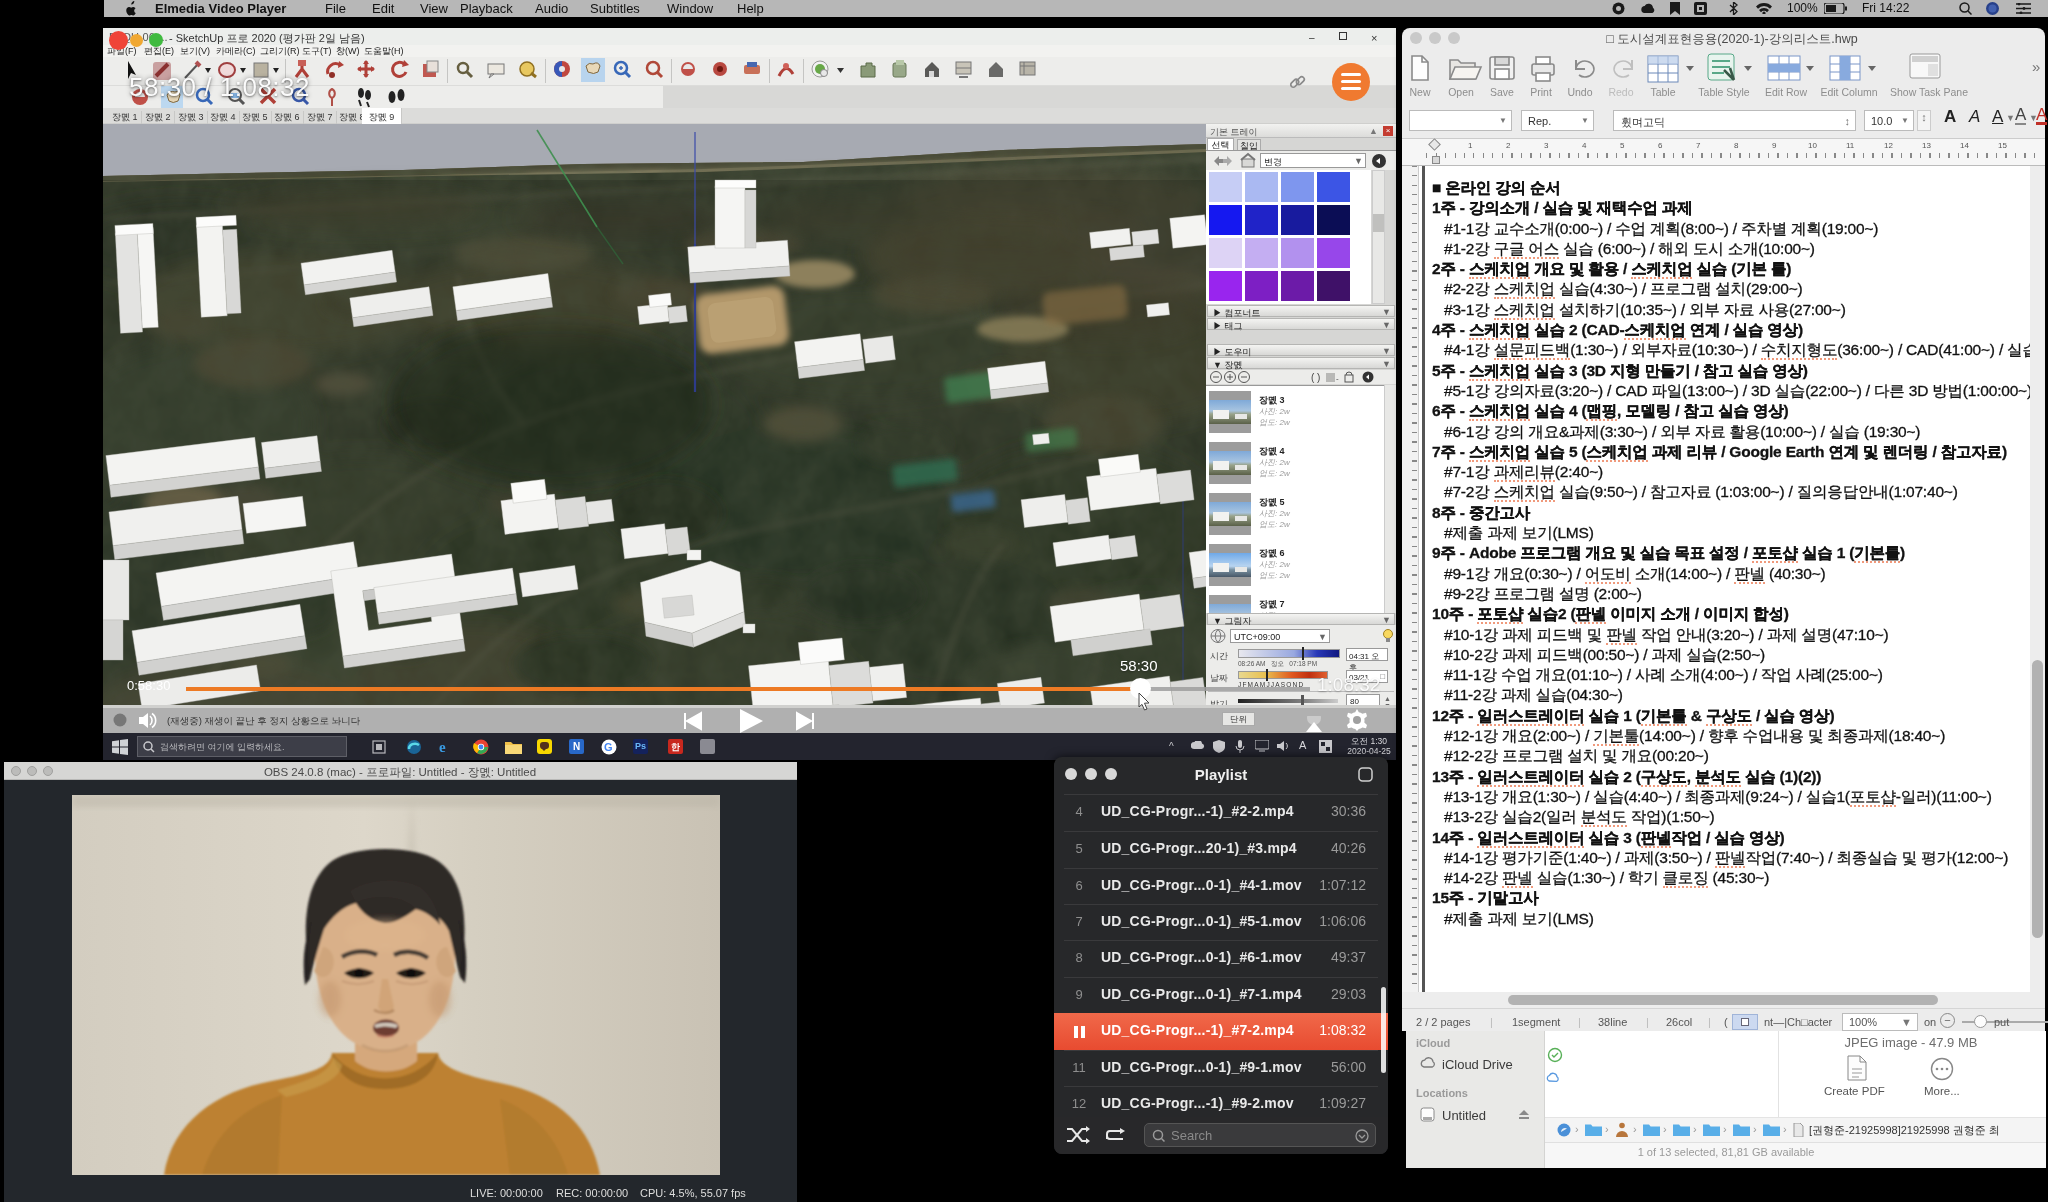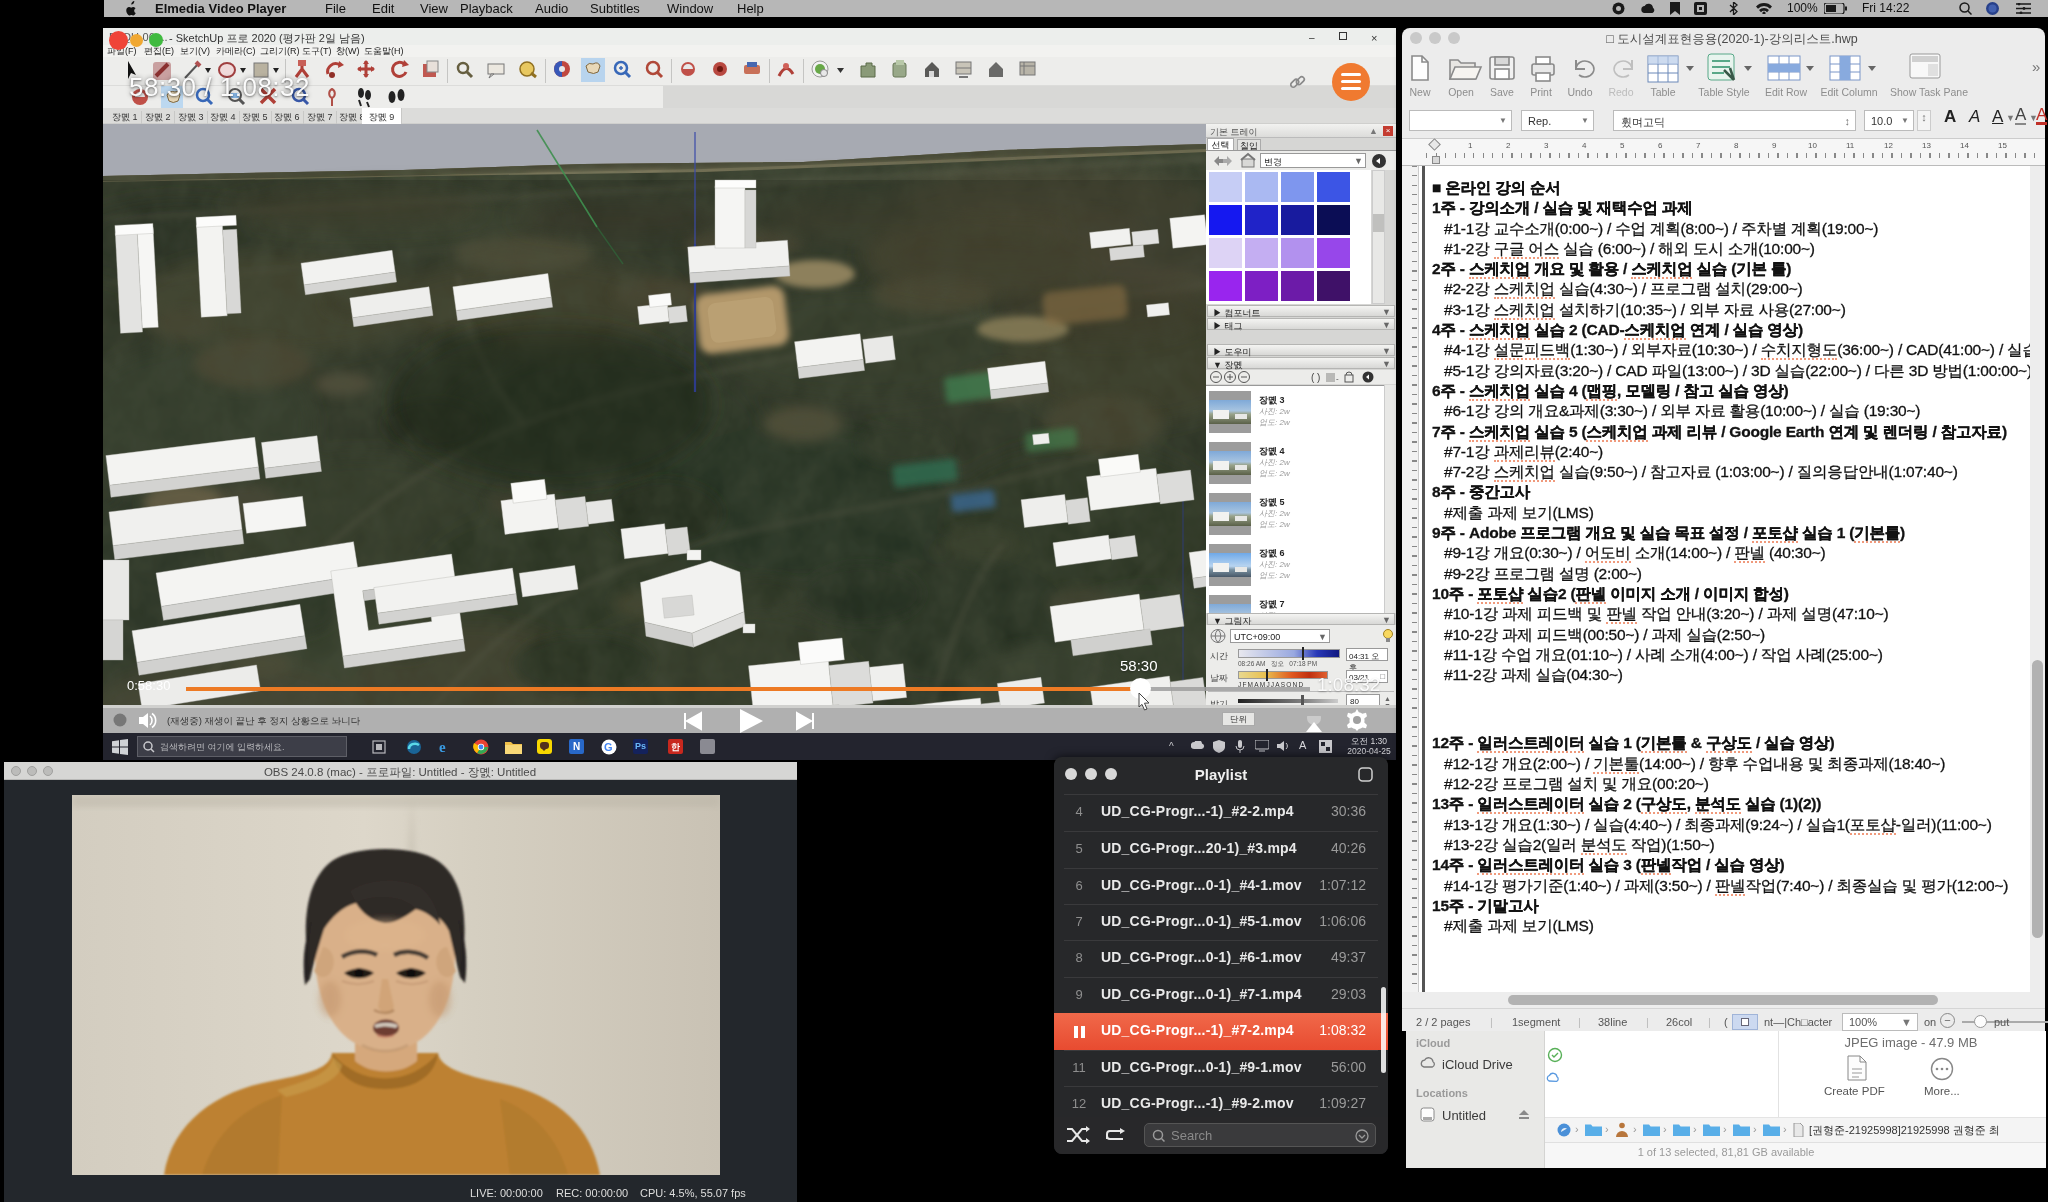--- a/index.html
+++ b/index.html
@@ -1066,44 +1066,46 @@
     <div class="abs" id="doc" style="left:13px;top:12px;width:595px;font-size:15.5px;color:#121212;line-height:20.3px;white-space:nowrap;letter-spacing:-0.2px;-webkit-text-stroke:0.3px #121212">
           <div style="font-weight:700;">■ 온라인 강의 순서</div>
           <div style="font-weight:700;">1주 - 강의소개 / 실습 및 재택수업 과제</div>
           <div style="padding-left:12px;">#1-1강 교수소개(0:00~) / 수업 계획(8:00~) / 주차별 계획(19:00~)</div>
           <div style="padding-left:12px;">#1-2강 <span class="sp">구글 어스</span> 실습 (6:00~) / 해외 도시 소개(10:00~)</div>
           <div style="font-weight:700;">2주 - <span class="sp">스케치업</span> 개요 및 활용 / <span class="sp">스케치업</span> 실습 (기본 툴)</div>
           <div style="padding-left:12px;">#2-2강 <span class="sp">스케치업</span> 실습(4:30~) / 프로그램 설치(29:00~)</div>
           <div style="padding-left:12px;">#3-1강 <span class="sp">스케치업</span> 설치하기(10:35~) / 외부 자료 사용(27:00~)</div>
           <div style="font-weight:700;">4주 - <span class="sp">스케치업</span> 실습 2 (CAD-<span class="sp">스케치업</span> 연계 / 실습 영상)</div>
           <div style="padding-left:12px;">#4-1강 <span class="sp">설문피드백</span>(1:30~) / 외부자료(10:30~) / <span class="sp">수치지형도</span>(36:00~) / CAD(41:00~) / 실습(48:00</div>
+          <div style="font-weight:700;">5주 - <span class="sp">스케치업</span> 실습 3 (3D 지형 만들기 / 참고 실습 영상)</div>
           <div style="padding-left:12px;">#5-1강 강의자료(3:20~) / CAD 파일(13:00~) / 3D 실습(22:00~) / 다른 3D 방법(1:00:00~)</div>
           <div style="font-weight:700;">6주 - <span class="sp">스케치업</span> 실습 4 (<span class="sp">맵핑</span>, 모델링 / 참고 실습 영상)</div>
           <div style="padding-left:12px;">#6-1강 강의 개요&amp;과제(3:30~) / 외부 자료 활용(10:00~) / 실습 (19:30~)</div>
           <div style="font-weight:700;">7주 - <span class="sp">스케치업</span> 실습 5 (<span class="sp">스케치업</span> 과제 리뷰 / Google Earth 연계 및 렌더링 / 참고자료)</div>
           <div style="padding-left:12px;">#7-1강 <span class="sp">과제리뷰</span>(2:40~)</div>
           <div style="padding-left:12px;">#7-2강 <span class="sp">스케치업</span> 실습(9:50~) / 참고자료 (1:03:00~) / 질의응답안내(1:07:40~)</div>
           <div style="font-weight:700;">8주 - 중간고사</div>
           <div style="padding-left:12px;">#제출 과제 보기(LMS)</div>
           <div style="font-weight:700;">9주 - Adobe 프로그램 개요 및 실습 목표 설정 / <span class="sp">포토샵</span> 실습 1 (<span class="sp">기본툴</span>)</div>
           <div style="padding-left:12px;">#9-1강 개요(0:30~) / <span class="sp">어도비</span> 소개(14:00~) / <span class="sp">판넬</span> (40:30~)</div>
           <div style="padding-left:12px;">#9-2강 프로그램 설명 (2:00~)</div>
           <div style="font-weight:700;">10주 - <span class="sp">포토샵</span> 실습2 (<span class="sp">판넬</span> 이미지 소개 / 이미지 합성)</div>
           <div style="padding-left:12px;">#10-1강 과제 피드백 및 <span class="sp">판넬</span> 작업 안내(3:20~) / 과제 설명(47:10~)</div>
           <div style="padding-left:12px;">#10-2강 과제 피드백(00:50~) / 과제 실습(2:50~)</div>
           <div style="padding-left:12px;">#11-1강 수업 개요(01:10~) / 사례 소개(4:00~) / 작업 사례(25:00~)</div>
           <div style="padding-left:12px;">#11-2강 과제 실습(04:30~)</div>
-          <div style="font-weight:700;margin-top:48px;">12주 - <span class="sp">일러스트레이터</span> 실습 1 (<span class="sp">기본툴</span> &amp; <span class="sp">구상도</span> / 실습 영상)</div>
+          <div style="font-weight:700;">12주 - <span class="sp">일러스트레이터</span> 실습 1 (<span class="sp">기본툴</span> &amp; <span class="sp">구상도</span> / 실습 영상)</div>
           <div style="padding-left:12px;">#12-1강 개요(2:00~) / <span class="sp">기본툴</span>(14:00~) / 향후 수업내용 및 최종과제(18:40~)</div>
           <div style="padding-left:12px;">#12-2강 프로그램 설치 및 개요(00:20~)</div>
           <div style="font-weight:700;">13주 - <span class="sp">일러스트레이터</span> 실습 2 (<span class="sp">구상도</span>, <span class="sp">분석도</span> 실습 (1)(2))</div>
           <div style="padding-left:12px;">#13-1강 개요(1:30~) / 실습(4:40~) / 최종과제(9:24~) / 실습1(<span class="sp">포토샵</span>-일러)(11:00~)</div>
           <div style="padding-left:12px;">#13-2강 실습2(일러 <span class="sp">분석도</span> 작업)(1:50~)</div>
           <div style="font-weight:700;">14주 - <span class="sp">일러스트레이터</span> 실습 3 (<span class="sp">판넬</span>작업 / 실습 영상)</div>
           <div style="padding-left:12px;">#14-1강 평가기준(1:40~) / 과제(3:50~) / <span class="sp">판넬</span>작업(7:40~) / 최종실습 및 평가(12:00~)</div>
+          <div style="padding-left:12px;">#14-2강 <span class="sp">판넬</span> 실습(1:30~) / 학기 <span class="sp">클로징</span> (45:30~)</div>
           <div style="font-weight:700;">15주 - 기말고사</div>
           <div style="padding-left:12px;">#제출 과제 보기(LMS)</div>
         </div>
   </div>
 
   <div class="abs" style="left:628px;top:138px;width:15px;height:826px;background:#ededed">
     <div class="abs" style="left:2px;top:494px;width:11px;height:278px;background:#b2b2b2;border-radius:6px"></div>
   </div>
 
   <div class="abs" style="left:0;top:964px;width:643px;height:16px;background:#ededed">

